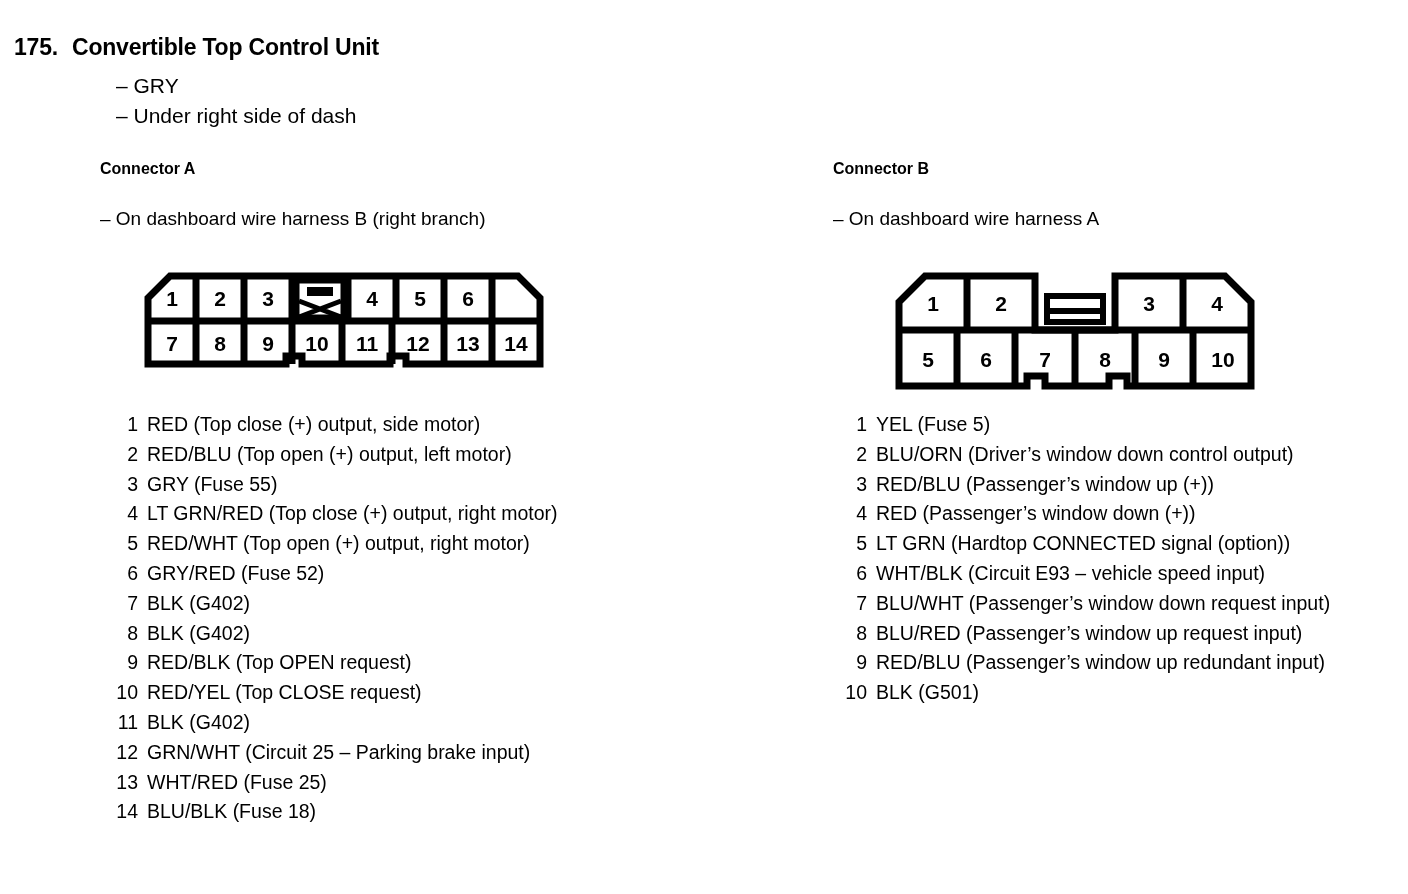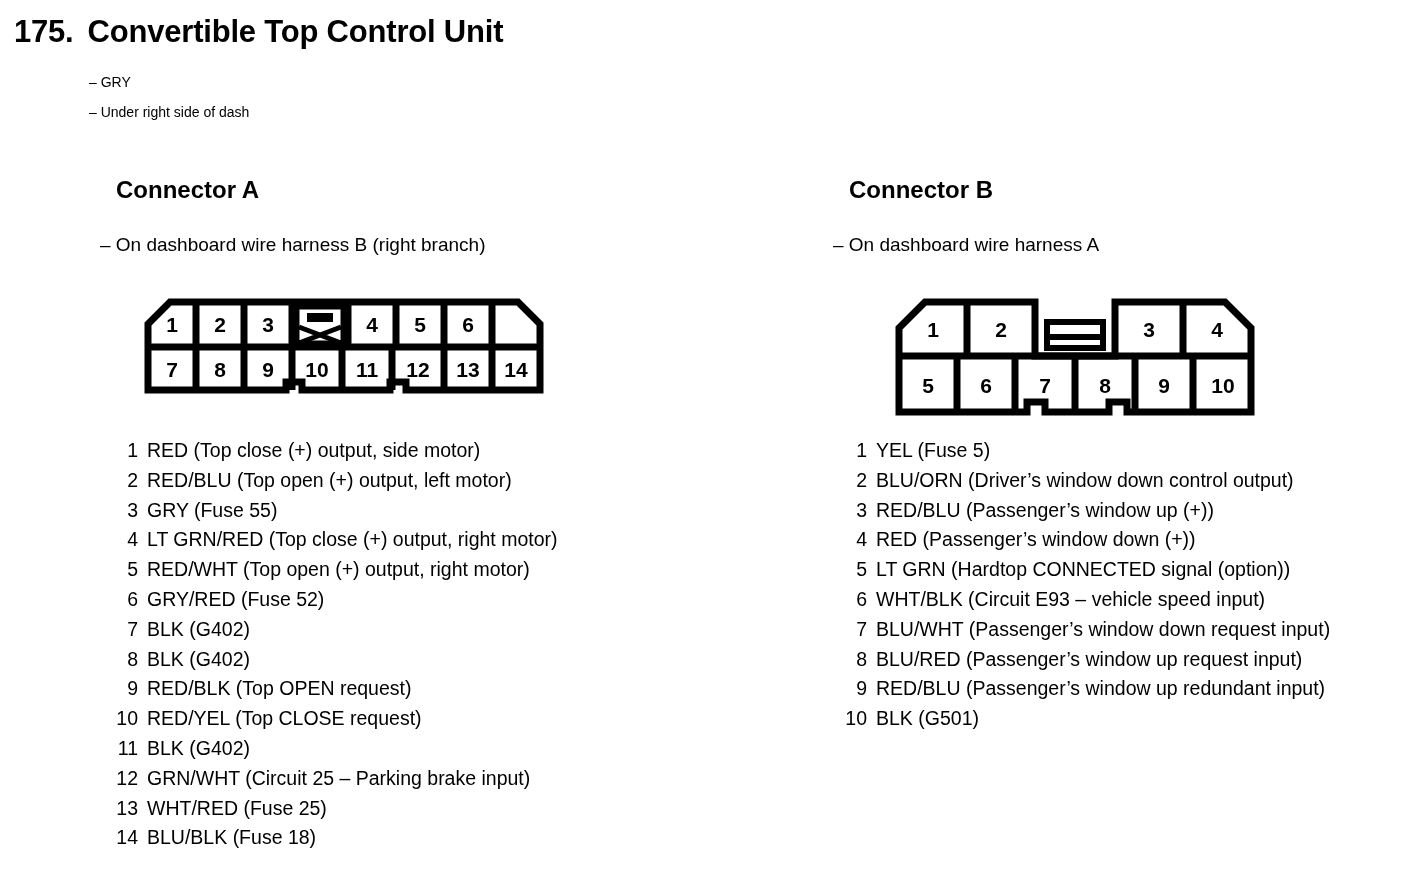--- a/index.html
+++ b/index.html
@@ -14,52 +14,52 @@
     font-family: "Liberation Sans", sans-serif;
     color: #000000;
     position: relative;
     overflow: hidden;
   }
 
   
   .page-title {
     position: absolute;
     left: 14px;
-    top: 14px;
-    font-size: 31px;
+    top: 34px;
+    font-size: 23px;
     font-weight: bold;
     letter-spacing: -0.2px;
     white-space: nowrap;
   }
   .page-title .num {
     display: inline-block;
     margin-right: 14px;
   }
 
   .subnote {
     position: absolute;
-    left: 89px;
-    font-size: 14px;
+    left: 116px;
+    font-size: 21px;
     white-space: nowrap;
   }
   .subnote-1 { top: 74px; }
   .subnote-2 { top: 104px; }
 
   
   .connector-col {
     position: absolute;
     top: 160px;
   }
   .col-a { left: 100px; width: 700px; }
   .col-b { left: 833px; width: 560px; }
 
   .connector-heading {
-    font-size: 24px;
+    font-size: 16px;
     font-weight: bold;
-    margin: 16px;
+    margin: 0;
     white-space: nowrap;
   }
   .connector-sub {
     font-size: 19px;
     margin-top: 30px;
     white-space: nowrap;
   }
 
   
   .diagram-wrap {

